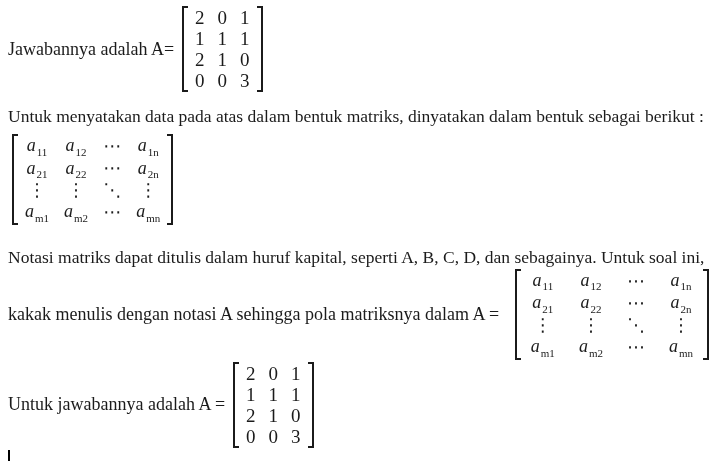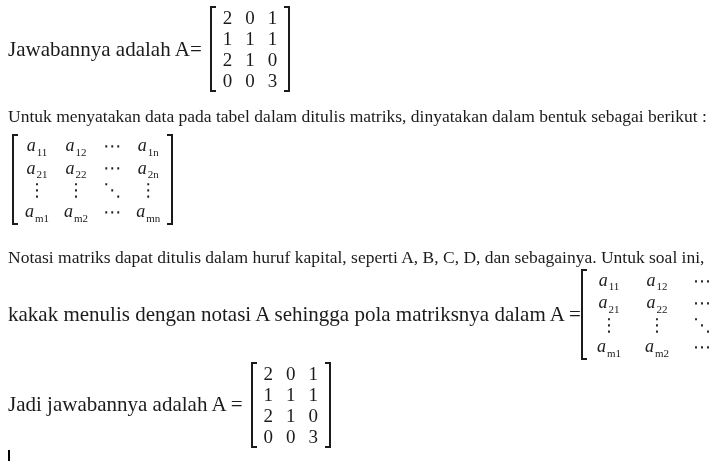--- a/index.html
+++ b/index.html
@@ -16,21 +16,21 @@
   p.text {
     font-size: 17.5px;
     line-height: 21px;
     white-space: nowrap;
   }
   .row {
     display: flex;
     align-items: center;
   }
   .row .label {
-    font-size: 21px;
+    font-size: 18px;
     white-space: nowrap;
   }
   .gap8 { gap: 8px; }
   .between { justify-content: space-between; padding-right: 2px; }
 
   
   .matrix {
     display: inline-flex;
     align-items: stretch;
     flex-shrink: 0;
@@ -90,21 +90,21 @@
           <span class="cell">0</span>
           <span class="cell">0</span>
           <span class="cell">0</span>
           <span class="cell">3</span>
         </span>
       <span class="br r"></span>
     </span>
   </div>
 
   
-  <p class="text sp-top">Untuk menyatakan data pada tabel dalam ditulis matriks, dinyatakan dalam bentuk sebagai berikut :</p>
+  <p class="text sp-top">Untuk menyatakan data pada atas dalam bentuk matriks, dinyatakan dalam bentuk sebagai berikut :</p>
 
   
   <span class="matrix m-block">
     <span class="br l"></span>
     <span class="cells gen" style="grid-template-columns: repeat(4, auto);">
         <span class="cell"><i>a</i><sub>11</sub></span>
         <span class="cell"><i>a</i><sub>12</sub></span>
         <span class="cell">⋯</span>
         <span class="cell"><i>a</i><sub>1n</sub></span>
         <span class="cell"><i>a</i><sub>21</sub></span>
@@ -148,21 +148,21 @@
           <span class="cell"><i>a</i><sub>m2</sub></span>
           <span class="cell">⋯</span>
           <span class="cell"><i>a</i><sub>mn</sub></span>
         </span>
       <span class="br r"></span>
     </span>
   </div>
 
   
   <div class="row gap8">
-    <span class="label">Jadi jawabannya adalah A =</span>
+    <span class="label">Untuk jawabannya adalah A =</span>
     <span class="matrix">
       <span class="br l"></span>
       <span class="cells num" style="grid-template-columns: repeat(3, auto);">
           <span class="cell">2</span>
           <span class="cell">0</span>
           <span class="cell">1</span>
           <span class="cell">1</span>
           <span class="cell">1</span>
           <span class="cell">1</span>
           <span class="cell">2</span>

